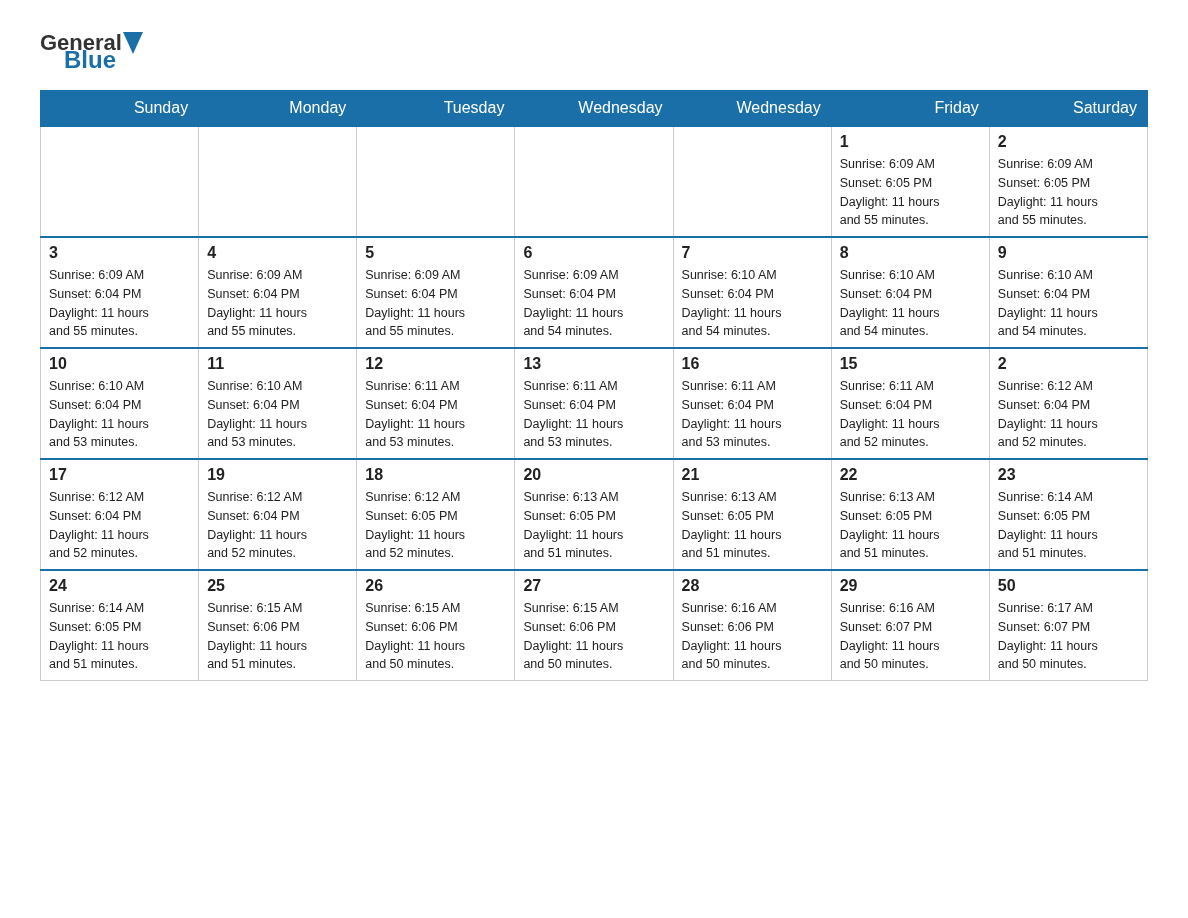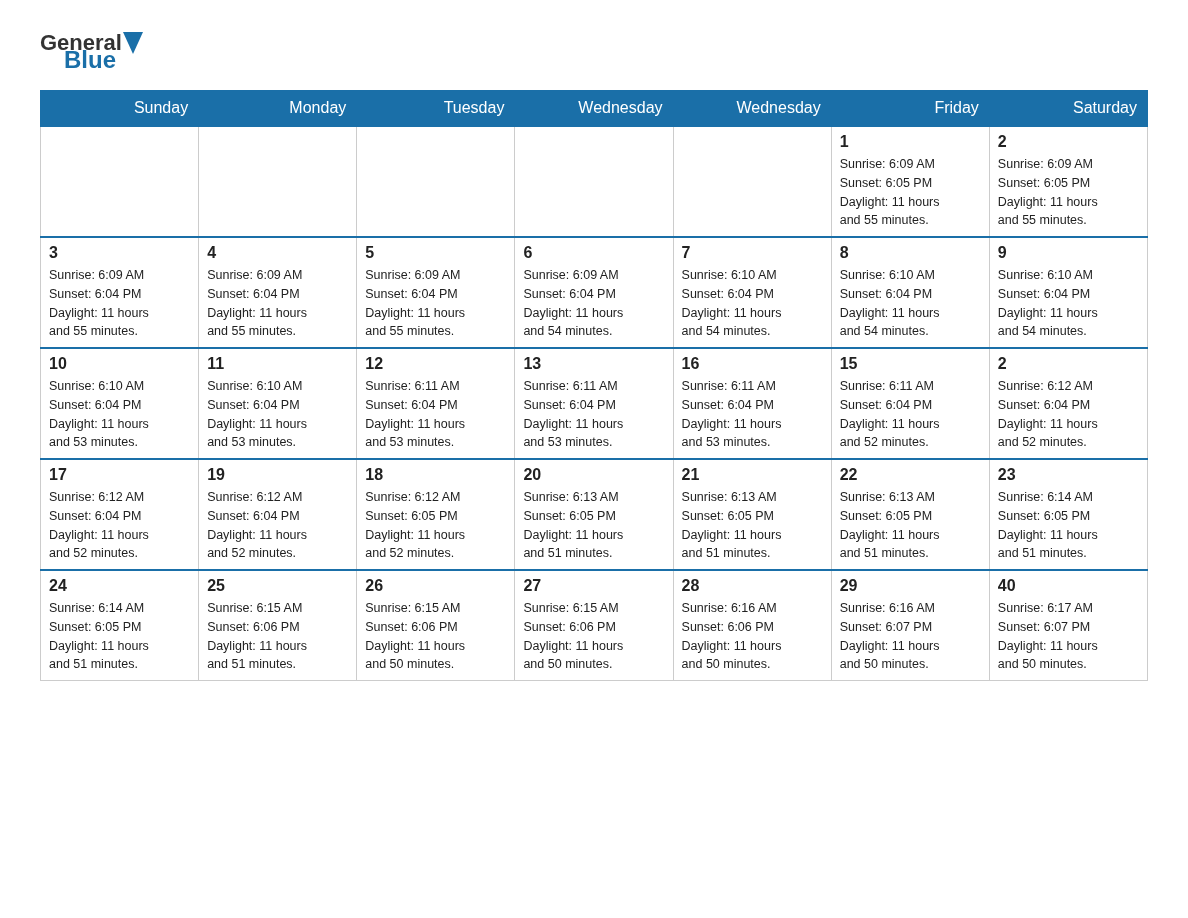--- a/index.html
+++ b/index.html
@@ -254,18 +254,18 @@
         </td>
         <td>
           <span class="day-number">28</span>
           <div class="day-info">Sunrise: 6:16 AM<br>Sunset: 6:06 PM<br>Daylight: 11 hours<br>and 50 minutes.</div>
         </td>
         <td>
           <span class="day-number">29</span>
           <div class="day-info">Sunrise: 6:16 AM<br>Sunset: 6:07 PM<br>Daylight: 11 hours<br>and 50 minutes.</div>
         </td>
         <td>
-          <span class="day-number">40</span>
+          <span class="day-number">50</span>
           <div class="day-info">Sunrise: 6:17 AM<br>Sunset: 6:07 PM<br>Daylight: 11 hours<br>and 50 minutes.</div>
         </td>
       </tr>
     </tbody>
 </table>
 
 </body></html>

